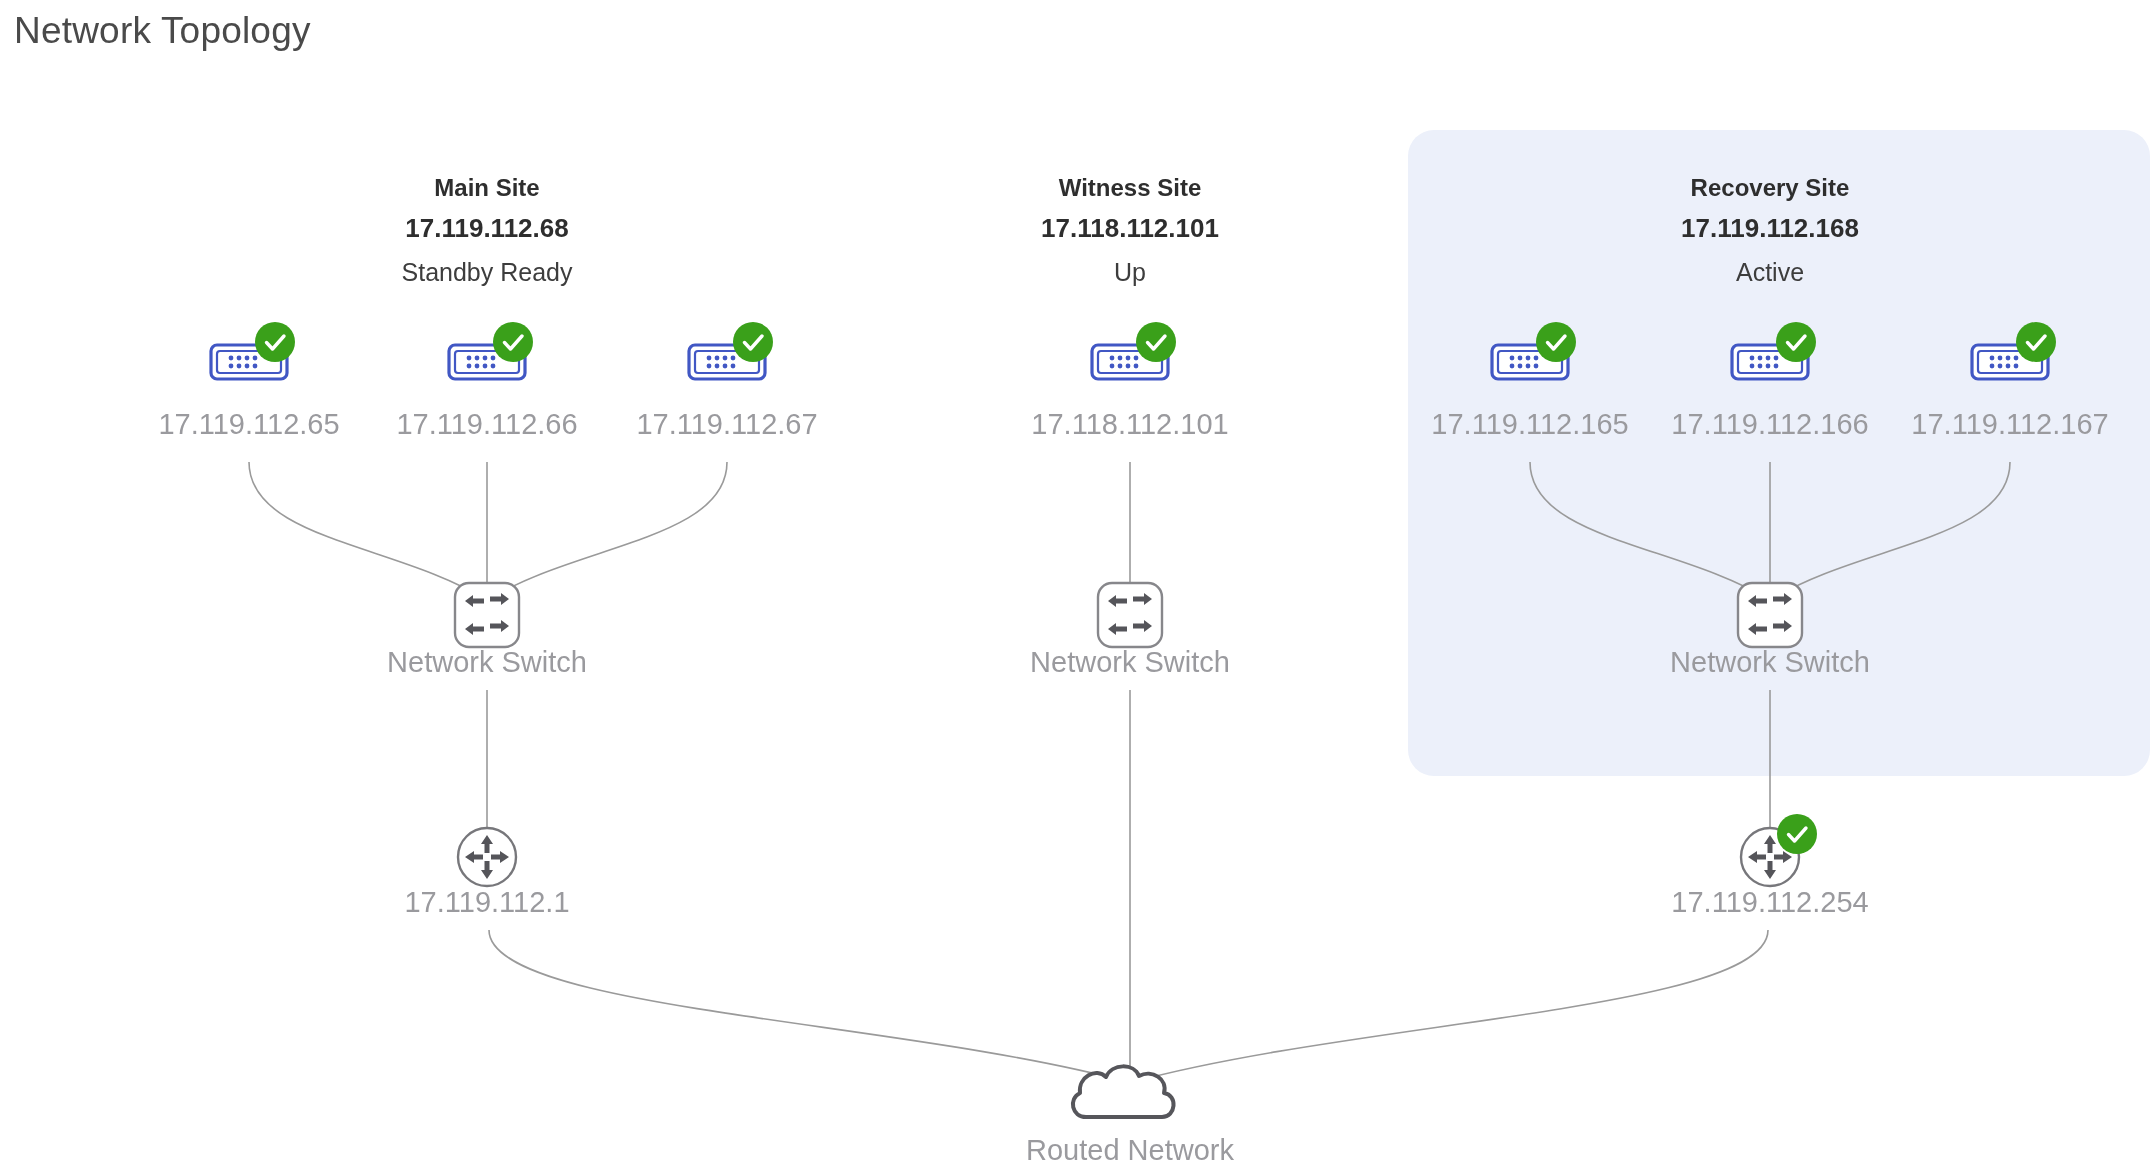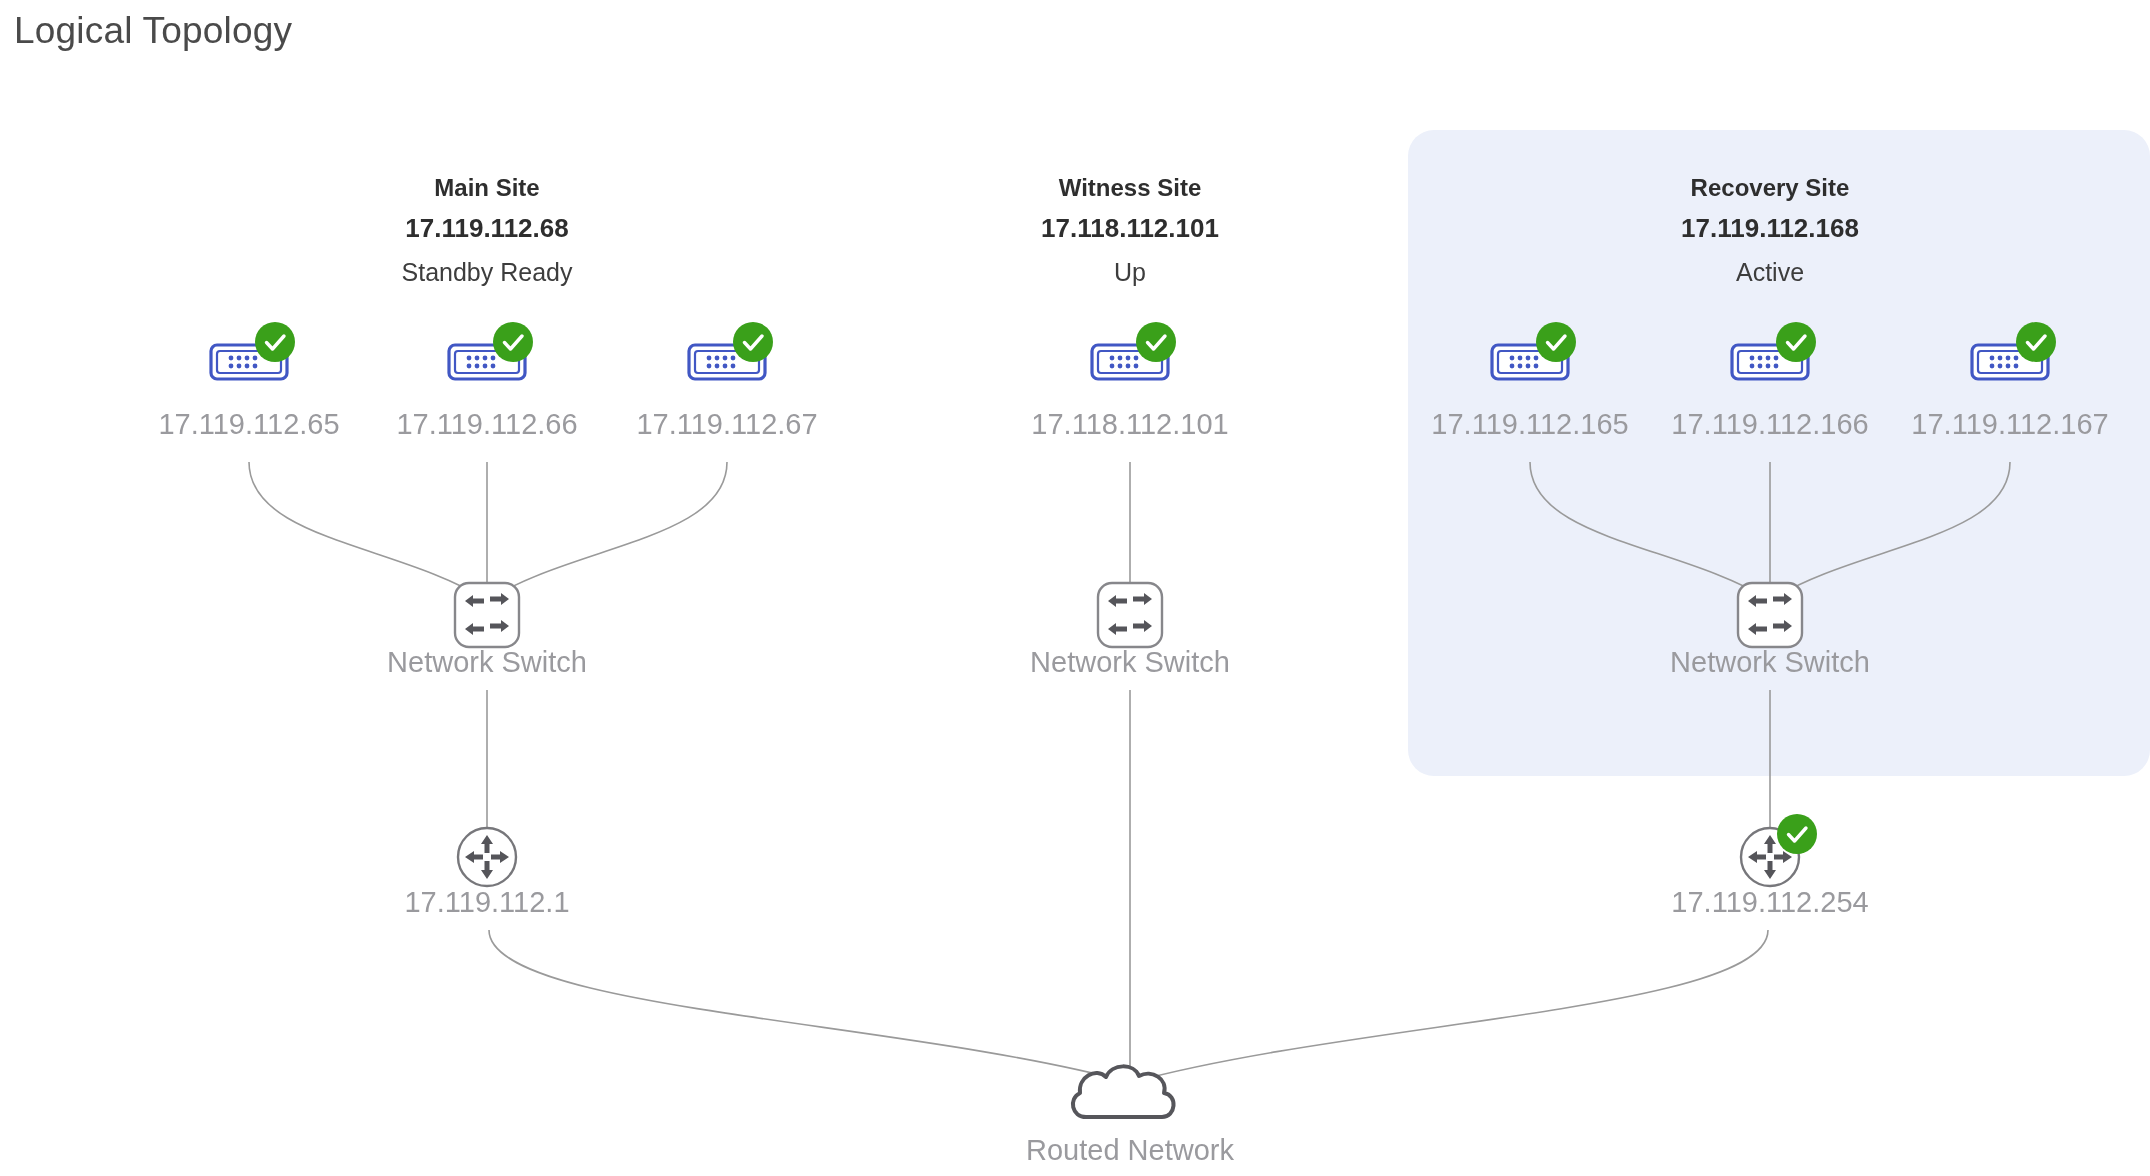--- a/index.html
+++ b/index.html
@@ -98,21 +98,21 @@
     stroke-linecap: round;
     stroke-linejoin: round;
   }
   .site-panel {
     fill: #ecf0fa;
   }
 </style>
 </head>
 <body>
 
-<div id="page-title">Logical Topology</div>
+<div id="page-title">Network Topology</div>
 
 <svg id="topology-canvas" width="2150" height="1176" viewBox="0 0 2150 1176">
 
   <defs>
 
     <g id="srv-glyph">
       <rect class="srv-outer" x="-38" y="-17" width="76" height="34" rx="6" ry="6"></rect>
       <rect class="srv-inner" x="-32" y="-11" width="64" height="22" rx="3" ry="3"></rect>
       <g class="srv-dot">
         <circle cx="-18" cy="-4" r="2.4"></circle>

